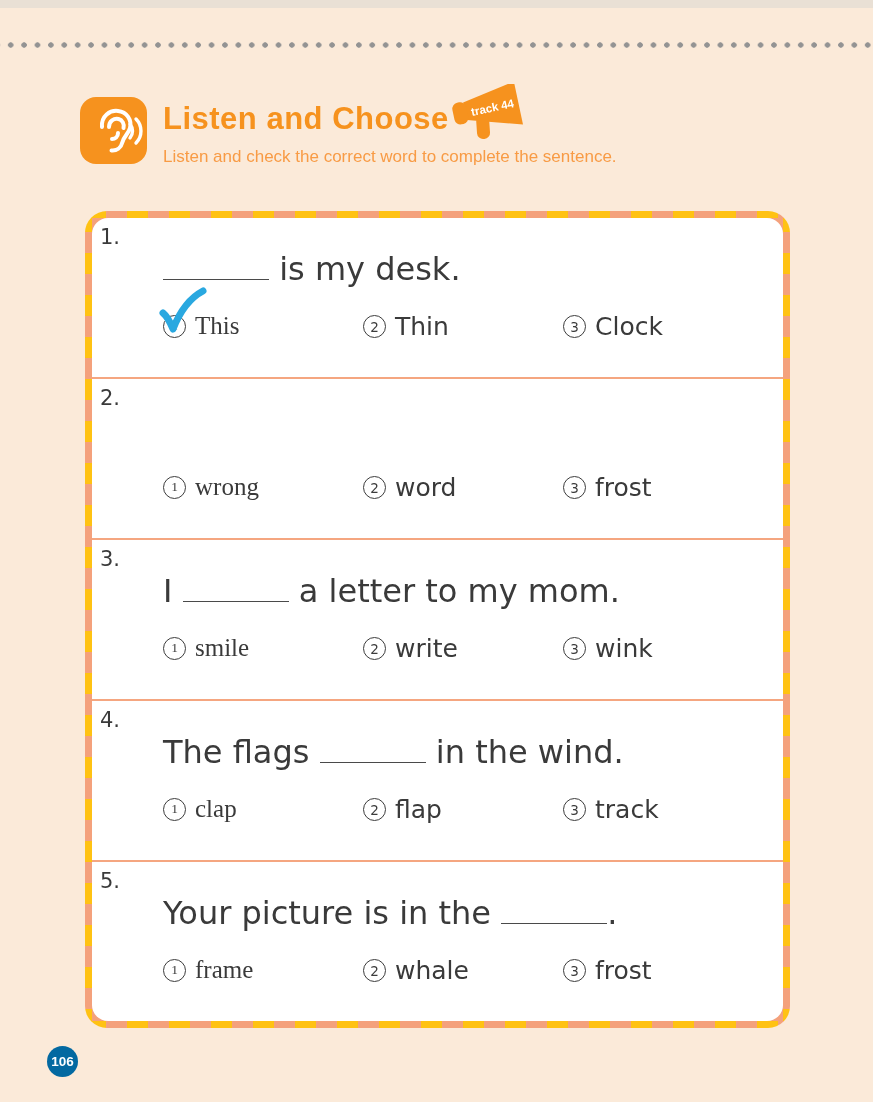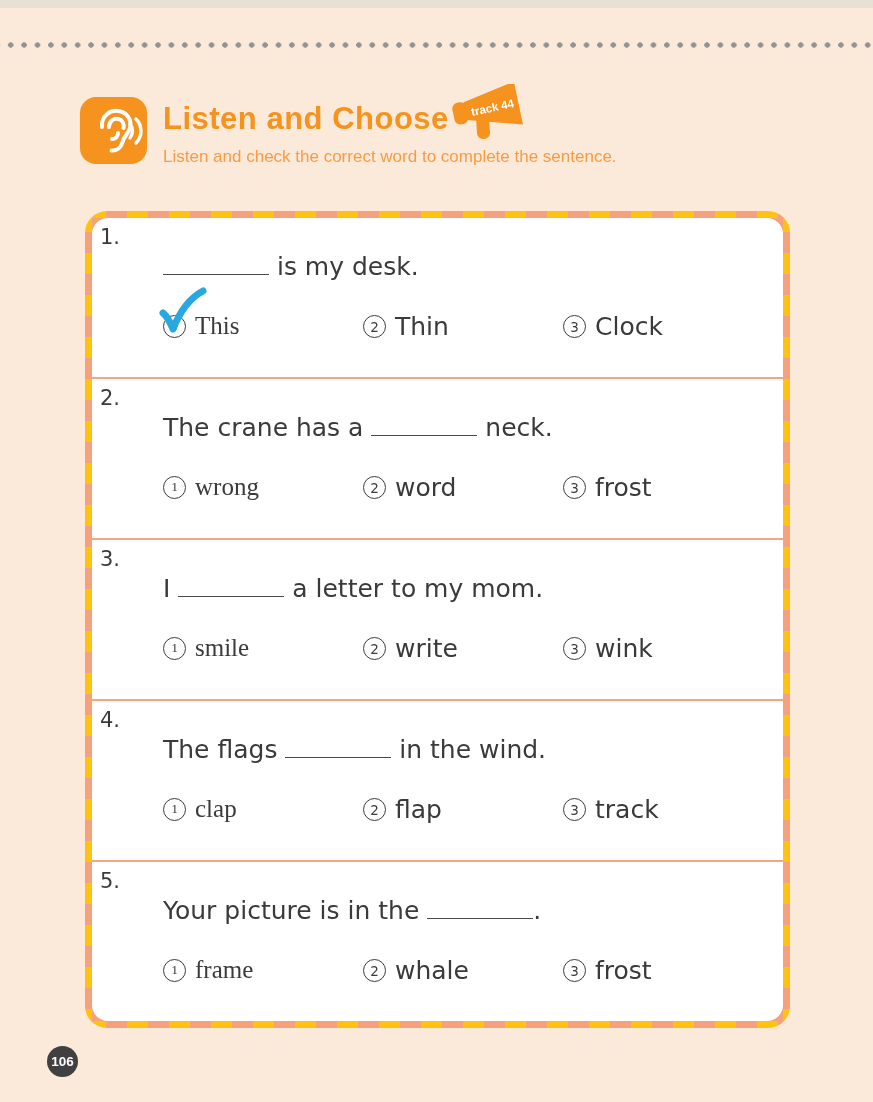--- a/index.html
+++ b/index.html
@@ -43,40 +43,40 @@
     display:flex; flex-direction:column; overflow:hidden;
   }
   .q-row { flex:1; position:relative; border-bottom:2px solid #F5A680; }
   .q-row:last-child { border-bottom:none; }
   .q-num {
     position:absolute; left:8px; top:7px;
     font-size:21px; color:#3A3A3A;
   }
   .q-sentence {
     position:absolute; left:71px; top:32px;
-    font-size:25px; color:#3A3A3A; white-space:pre;
+    font-size:32px; color:#3A3A3A; white-space:pre;
   }
   .blank {
     display:inline-block; width:106px; height:25px;
     border-bottom:1.6px solid #4a4a4a; vertical-align:baseline;
   }
   .q-options { position:absolute; left:71px; top:94px; width:620px; height:40px; }
   .option { position:absolute; top:0; display:flex; align-items:center; }
   .option.o0 { left:0;font-family:Liberation Serif, serif; } .option.o1 { left:200px; } .option.o2 { left:400px; }
   .circle-num {
     width:23px; height:23px; border:1.6px solid #3C3C3C; border-radius:50%;
     display:inline-flex; align-items:center; justify-content:center;
     font-size:13.5px; color:#3C3C3C; margin-right:9px; flex:0 0 auto;
   }
   .option-label { font-size:25px; color:#3A3A3A; }
   .check-wrap { position:absolute; left:-7px; top:-27px; pointer-events:none; }
   
   .page-badge {
     position:absolute; left:47px; top:1038px; width:31px; height:31px;
-    background:#404040; border-radius:50%;
+    background:#0369a1; border-radius:50%;
     display:flex; align-items:center; justify-content:center;
     color:#ffffff; font-size:13.5px; font-weight:bold;
     font-family:"Liberation Sans", sans-serif;
   }
 </style>
 </head>
 <body>
 
 <div class="page">
 
@@ -132,21 +132,20 @@
           </span>
           <span class="option o2">
             <span class="circle-num">3</span>
             <span class="option-label">Clock</span>
           </span>
         </div>
       </div>
 
       <div class="q-row">
         <span class="q-num">2.</span>
-        <div class="q-sentence"><span>The crane has a </span><span class="blank"></span><span> neck.</span></div>
         <div class="q-options">
           <span class="option o0">
             <span class="circle-num">1</span>
             <span class="option-label">wrong</span>
           </span>
           <span class="option o1">
             <span class="circle-num">2</span>
             <span class="option-label">word</span>
           </span>
           <span class="option o2">

